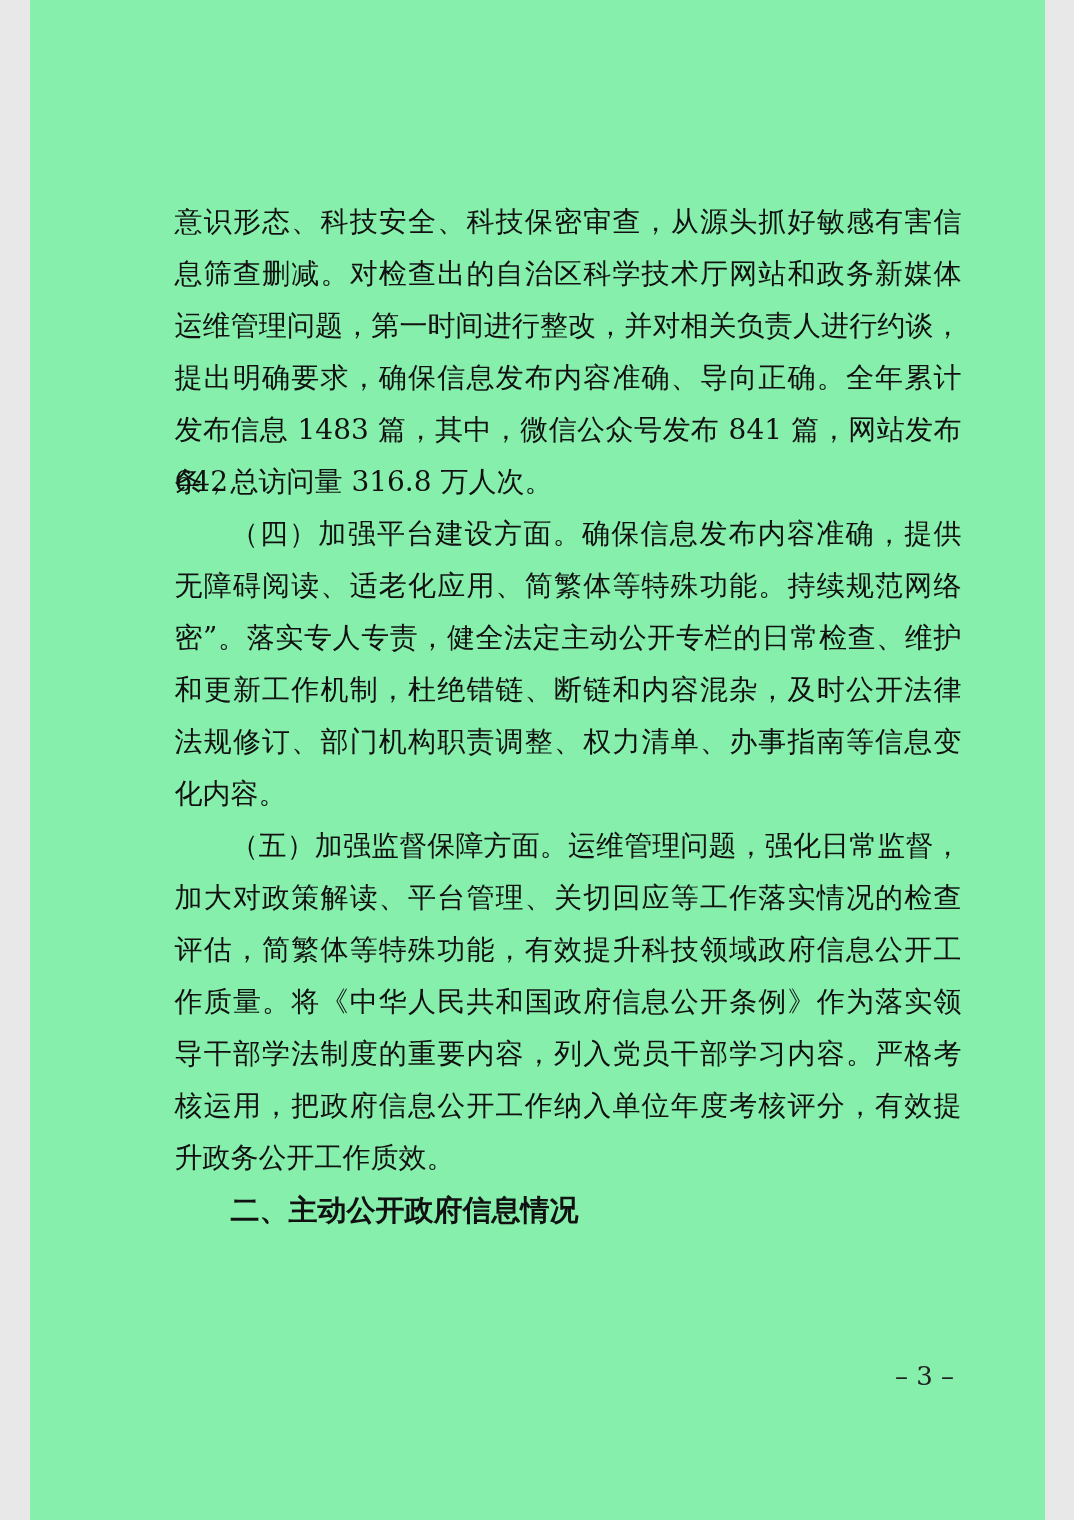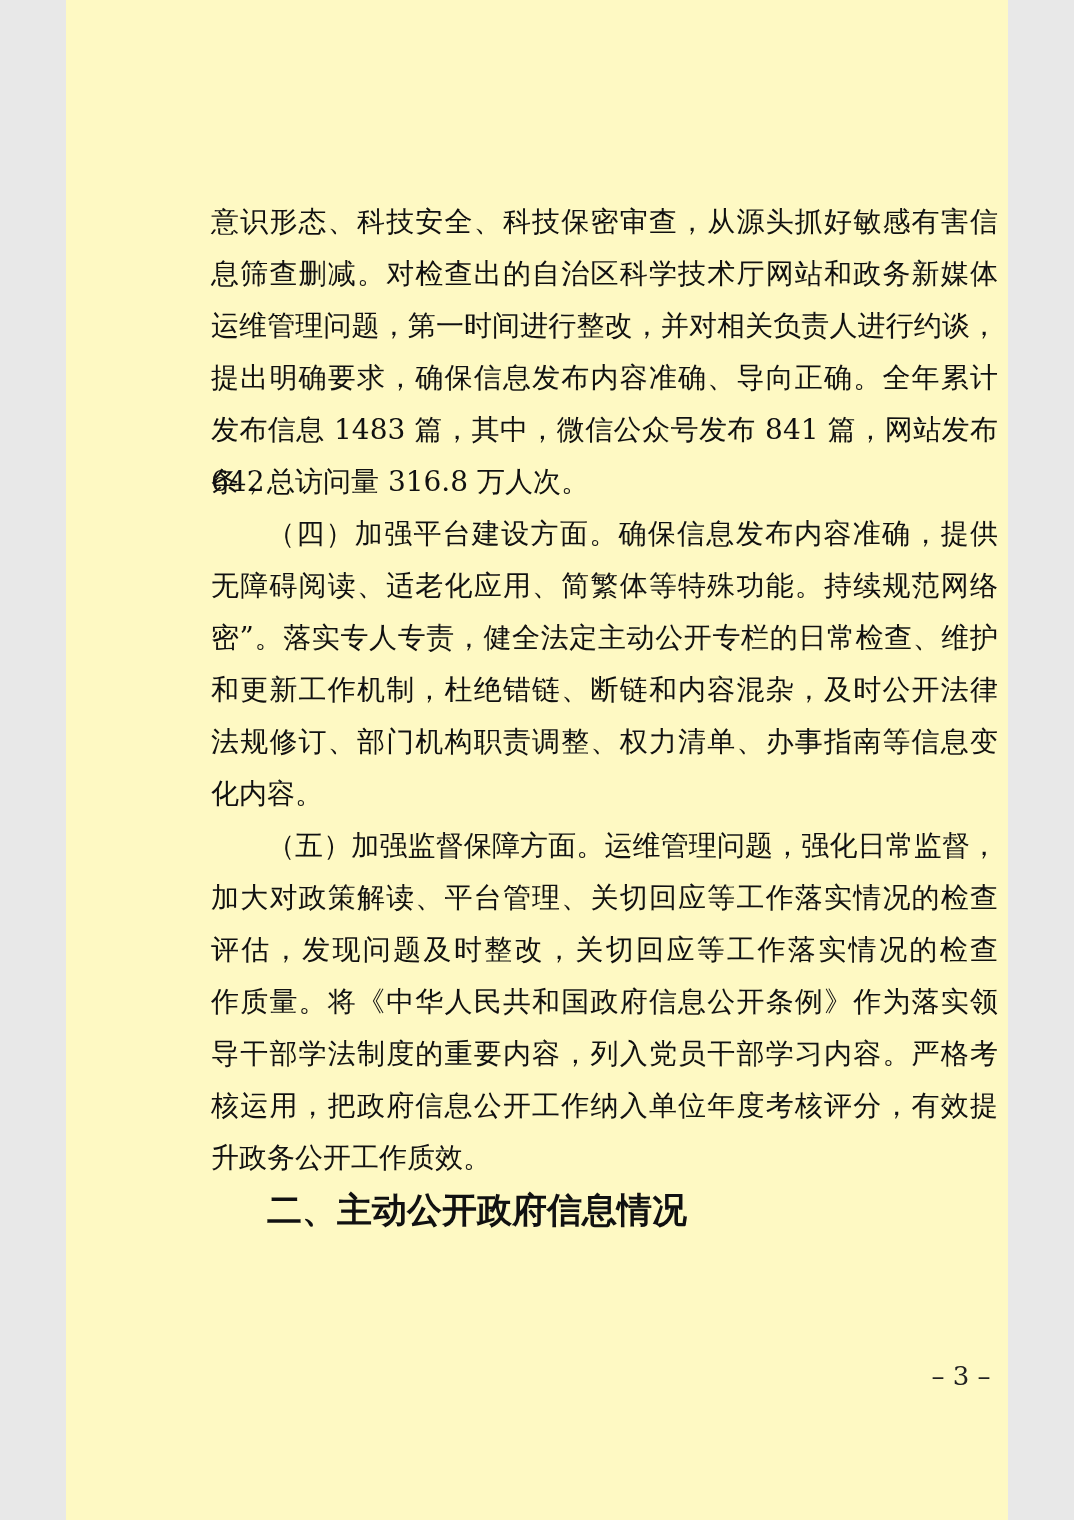--- a/index.html
+++ b/index.html
@@ -1,19 +1,19 @@
 <!DOCTYPE html>
 <html><head>
 <meta charset="utf-8">
 <style>
   html,body{margin:0;padding:0;background:#e8e8e8;}
   .page{
     position:relative;
-    width:942px;height:1520px;
-    background:#fef9c3;
+    width:1015px;height:1520px;
+    background:#86efac;
     font-family:"DejaVu Serif","Liberation Serif",serif;
     color:#111;
     overflow:hidden;
     margin:0 auto;
   }
   .content{
     position:absolute;
     left:145px;top:196px;width:787px;
   }
   .line{
@@ -28,21 +28,21 @@
     text-align:right;
     text-align-last:left;
   }
   .line.ind{
     text-indent:56px;
   }
   .b{font-weight:normal;}
   .head{
     font-family:"DejaVu Sans","Liberation Sans",sans-serif;
     font-weight:bold;
-    font-size:35px;
+    font-size:29px;
     text-align:left;
     text-align-last:left;
   }
   .pageno{
     position:absolute;
     top:1360px;left:845px;width:100px;
     font-size:26px;
     line-height:32px;
     text-align:center;
     font-family:"DejaVu Serif","Liberation Serif",serif;
@@ -63,21 +63,21 @@
 
     <div class="line ind"><span class="b">（四）加强平台建设方面。</span><span>确保信息发布内容准确，提供</span></div>
     <div class="line"><span>无障碍阅读、适老化应用、简繁体等特殊功能。持续规范网络</span></div>
     <div class="line"><span>密”。落实专人专责，健全法定主动公开专栏的日常检查、维护</span></div>
     <div class="line"><span>和更新工作机制，杜绝错链、断链和内容混杂，及时公开法律</span></div>
     <div class="line"><span>法规修订、部门机构职责调整、权力清单、办事指南等信息变</span></div>
     <div class="line end"><span>化内容。</span></div>
 
     <div class="line ind"><span class="b">（五）加强监督保障方面。</span><span>运维管理问题，强化日常监督，</span></div>
     <div class="line"><span>加大对政策解读、平台管理、关切回应等工作落实情况的检查</span></div>
-    <div class="line"><span>评估，发现问题及时整改，关切回应等工作落实情况的检查</span></div>
+    <div class="line"><span>评估，简繁体等特殊功能，有效提升科技领域政府信息公开工</span></div>
     <div class="line"><span>作质量。将《中华人民共和国政府信息公开条例》作为落实领</span></div>
     <div class="line"><span>导干部学法制度的重要内容，列入党员干部学习内容。严格考</span></div>
     <div class="line"><span>核运用，把政府信息公开工作纳入单位年度考核评分，有效提</span></div>
     <div class="line end"><span>升政务公开工作质效。</span></div>
 
     <div class="line ind head"><span>二、主动公开政府信息情况</span></div>
   </div>
 
   <div class="pageno">– 3 –</div>
 </div>

